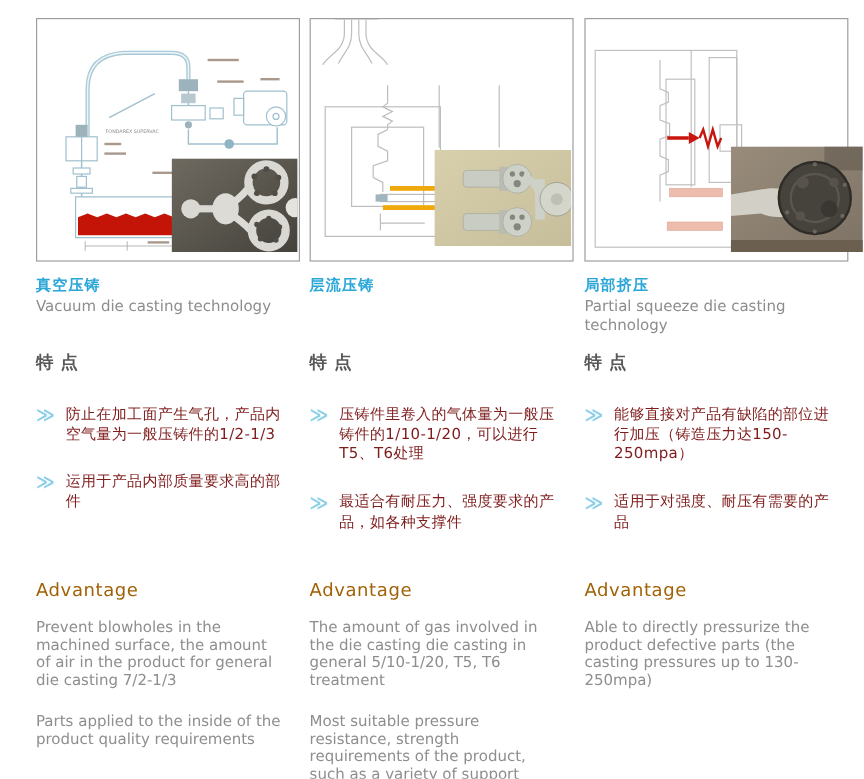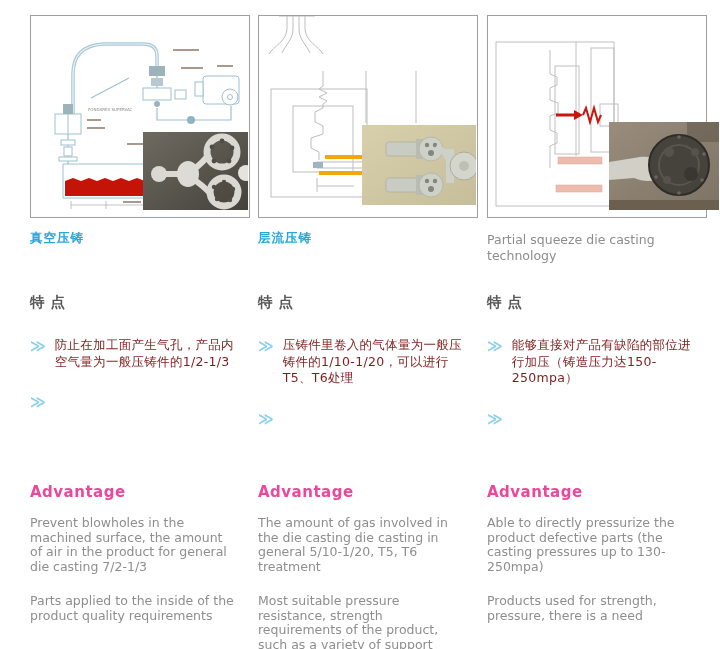--- a/index.html
+++ b/index.html
@@ -16,21 +16,21 @@
   .photo3{right:-13px;bottom:7px;width:110px;height:88px;}
   .titleblock{position:absolute;top:230px;left:0;right:0;}
   .zh{font-size:12.5px;font-weight:bold;color:#2aa7d8;letter-spacing:1px;line-height:1.2;}
   .en{font-size:12.5px;color:#8d8d8d;line-height:1.3;margin-top:2px;}
   .features{position:absolute;top:293px;left:0;right:0;}
   .features h3{margin:0 0 25px 0;font-size:14.5px;font-weight:600;color:#585858;letter-spacing:6px;}
   .feat{display:flex;align-items:flex-start;margin-bottom:23px;}
   .chev{flex:0 0 auto;color:#8ccfe8;font-size:15px;font-weight:bold;line-height:1.2;margin-right:9px;}
   .feat p{margin:0;width:180px;font-size:12.5px;color:#7f1d1d;line-height:1.33;letter-spacing:0.3px;}
   .adv{position:absolute;top:483px;left:0;right:0;}
-  .adv h3{margin:0 0 15px 0;font-size:15px;font-weight:700;color:#ec4899;letter-spacing:0.5px;}
+  .adv h3{margin:0 0 15px 0;font-size:15px;font-weight:400;color:#a16207;letter-spacing:0.5px;}
   .adv p{margin:0 0 20px 0;width:208px;font-size:12.5px;color:#8e8e8e;line-height:1.16;}
 </style>
 </head>
 <body>
 
 <div class="page">
 
   <div class="column" style="left:30px">
     <div class="imgbox">
       <svg class="schematic" viewBox="0 0 218 201">
@@ -115,29 +115,31 @@
             <circle cx="90" cy="57" r="2.2"></circle>
           <circle cx="87" cy="68" r="2.2"></circle>
             <circle cx="74" cy="67" r="2.2"></circle>
             <circle cx="71" cy="55" r="2.2"></circle>
         </g>
         <circle cx="103" cy="41" r="8" fill="#e4e3de"></circle>
       </svg>
     </div>
     <div class="titleblock">
       <div class="zh">真空压铸</div>
+      <div class="en">Vacuum die casting technology</div>
     </div>
     <div class="features">
       <h3>特点</h3>
       <div class="feat">
         <span class="chev">≫</span>
         <p>防止在加工面产生气孔，产品内空气量为一般压铸件的1/2-1/3</p>
       </div>
       <div class="feat">
         <span class="chev">≫</span>
+        <p>运用于产品内部质量要求高的部件</p>
       </div>
     </div>
     <div class="adv">
       <h3>Advantage</h3>
       <p>Prevent blowholes in the machined surface, the amount of air in the product for general die casting 7/2-1/3</p>
       <p>Parts applied to the inside of the product quality requirements</p>
     </div>
   </div>
 
   <div class="column" style="left:258px">
@@ -203,20 +205,21 @@
       <div class="zh">层流压铸</div>
     </div>
     <div class="features">
       <h3>特点</h3>
       <div class="feat">
         <span class="chev">≫</span>
         <p>压铸件里卷入的气体量为一般压铸件的1/10-1/20，可以进行T5、T6处理</p>
       </div>
       <div class="feat">
         <span class="chev">≫</span>
+        <p>最适合有耐压力、强度要求的产品，如各种支撑件</p>
       </div>
     </div>
     <div class="adv">
       <h3>Advantage</h3>
       <p>The amount of gas involved in the die casting die casting in general 5/10-1/20, T5, T6 treatment</p>
       <p>Most suitable pressure resistance, strength requirements of the product, such as a variety of support member</p>
     </div>
   </div>
 
   <div class="column" style="left:487px;width:218px">
@@ -262,32 +265,33 @@
         <g fill="#6b665d">
           <circle cx="70" cy="15" r="1.8"></circle>
             <circle cx="95" cy="32" r="1.8"></circle>
           <circle cx="93" cy="58" r="1.8"></circle>
             <circle cx="70" cy="71" r="1.8"></circle>
             <circle cx="47" cy="55" r="1.8"></circle>
         </g>
       </svg>
     </div>
     <div class="titleblock">
+      <div class="zh">局部挤压</div>
       <div class="en">Partial squeeze die casting technology</div>
     </div>
     <div class="features">
       <h3>特点</h3>
       <div class="feat">
         <span class="chev">≫</span>
         <p>能够直接对产品有缺陷的部位进行加压（铸造压力达150-250mpa）</p>
       </div>
       <div class="feat">
         <span class="chev">≫</span>
+        <p>适用于对强度、耐压有需要的产品</p>
       </div>
     </div>
     <div class="adv">
       <h3>Advantage</h3>
       <p>Able to directly pressurize the product defective parts (the casting pressures up to 130-250mpa)</p>
-      <p>Products used for strength, pressure, there is a need</p>
     </div>
   </div>
 
 </div>
 
 </body></html>

